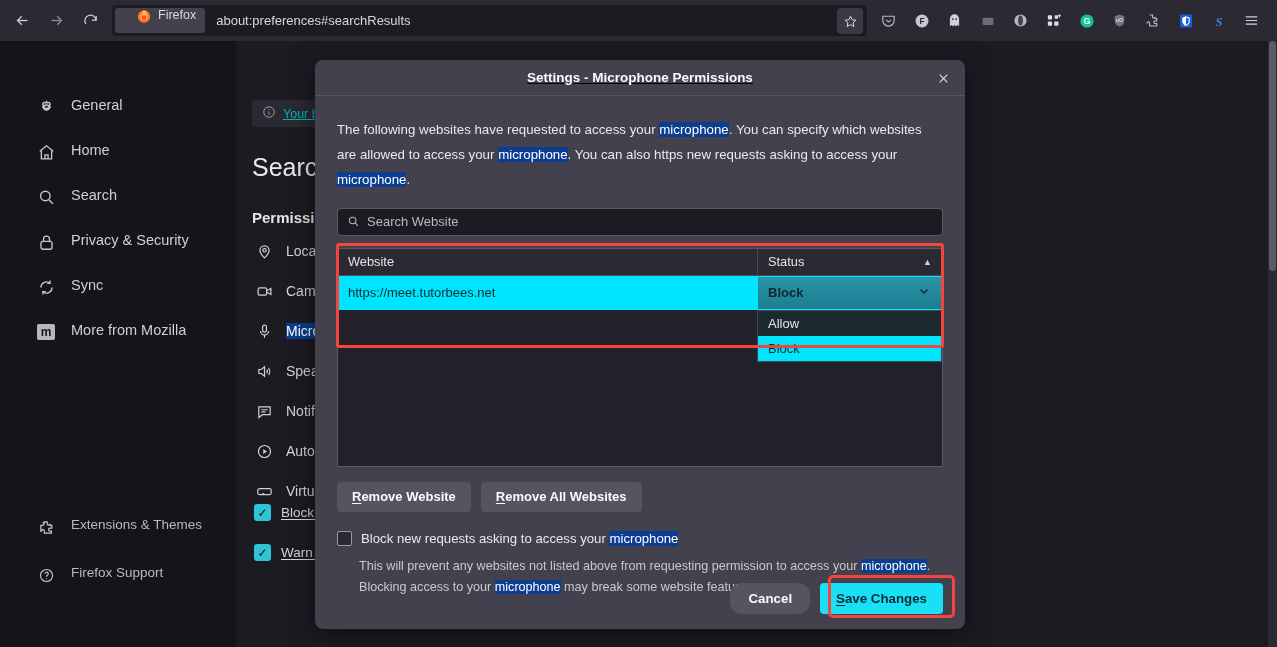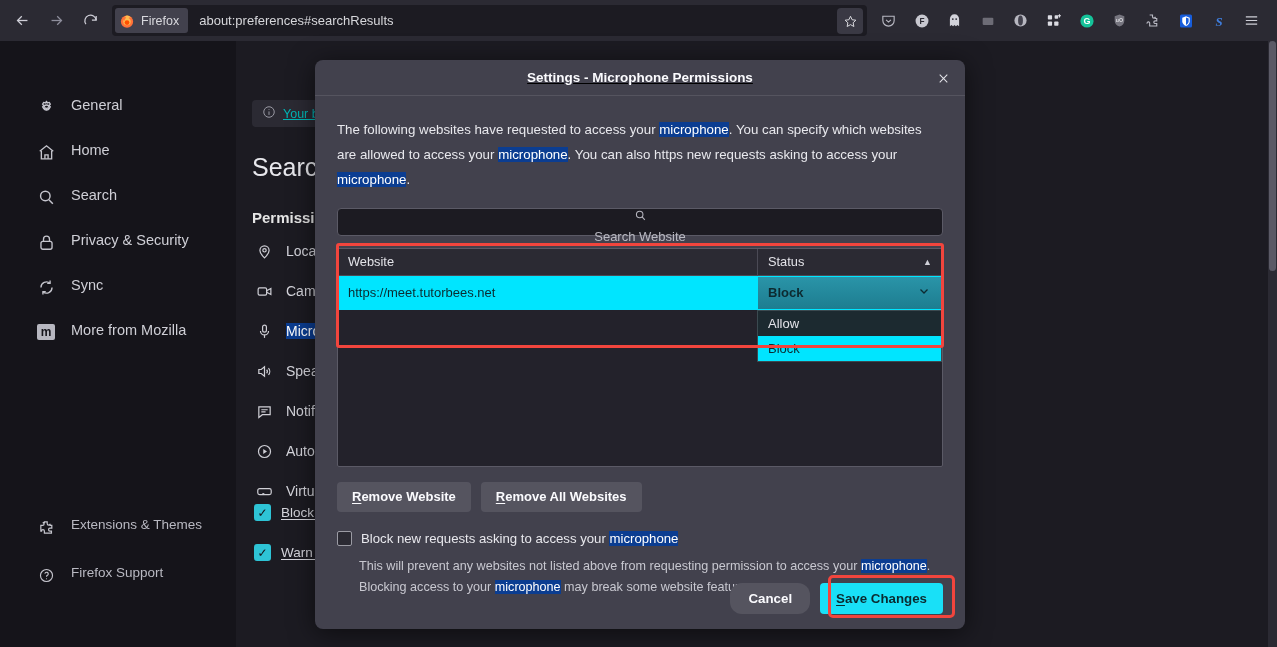--- a/index.html
+++ b/index.html
@@ -25,22 +25,22 @@
   }
   .nav-btn.enabled { color: #cfcfd8; }
   .nav-btn svg { display: block; }
 
   .urlbar {
     position: absolute; left: 112px; top: 5px; width: 755px; height: 31px;
     background: #1c1b22; border-radius: 4px;
     display: flex; align-items: center;
   }
   .identity-chip {
-    display: flex; align-items: center; gap: 6px;
-    height: 25px; margin-left: 3px; padding: 0 9px 0 4px;
+    display: flex; gap: 6px;
+    height: 25px; margin-left: 3px; padding: 0 9px 0 21px;
     background: #42414d; border-radius: 3px;
   }
   .fox-icon { width: 16px; height: 16px; position: relative; display: block; }
   .chip-label { font-size: 12.5px; color: #d9d9de; white-space: nowrap; }
   .url-text {
     font-size: 13px; color: #d7d7db; margin-left: 11px;
     white-space: nowrap; overflow: hidden;
   }
   .star-btn {
     position: absolute; right: 4px; top: 3px; width: 26px; height: 26px;
@@ -143,21 +143,21 @@
   }
   .dlg-body { padding: 22px 22px 0 22px; }
   .dlg-desc {
     font-size: 13.3px; line-height: 1.88; color: #e8e8ed;
   }
   .hl { background: #0b3d91; color: #ffffff; }
 
   .search-wrap {
     margin-top: 15px; height: 28px; background: #1c1b22;
     border: 1px solid #5b5a66; border-radius: 4px;
-    display: flex; align-items: center; gap: 7px; padding: 0 9px; flex-direction: column;
+    display: flex; align-items: center; gap: 7px; padding: 0 9px;
   }
   .search-wrap .sicon { color: #b5b5be; display: flex; }
   .search-ph { font-size: 13px; color: #b9b9c2; }
 
   .table {
     margin-top: 12px; border: 1px solid #5b5a66; border-radius: 2px;
     background: #23222b; height: 219px; position: relative;
   }
   .thead { display: flex; height: 27px; background: #2b2a33; border-bottom: 1px solid #4b4a55; }
   .th {

